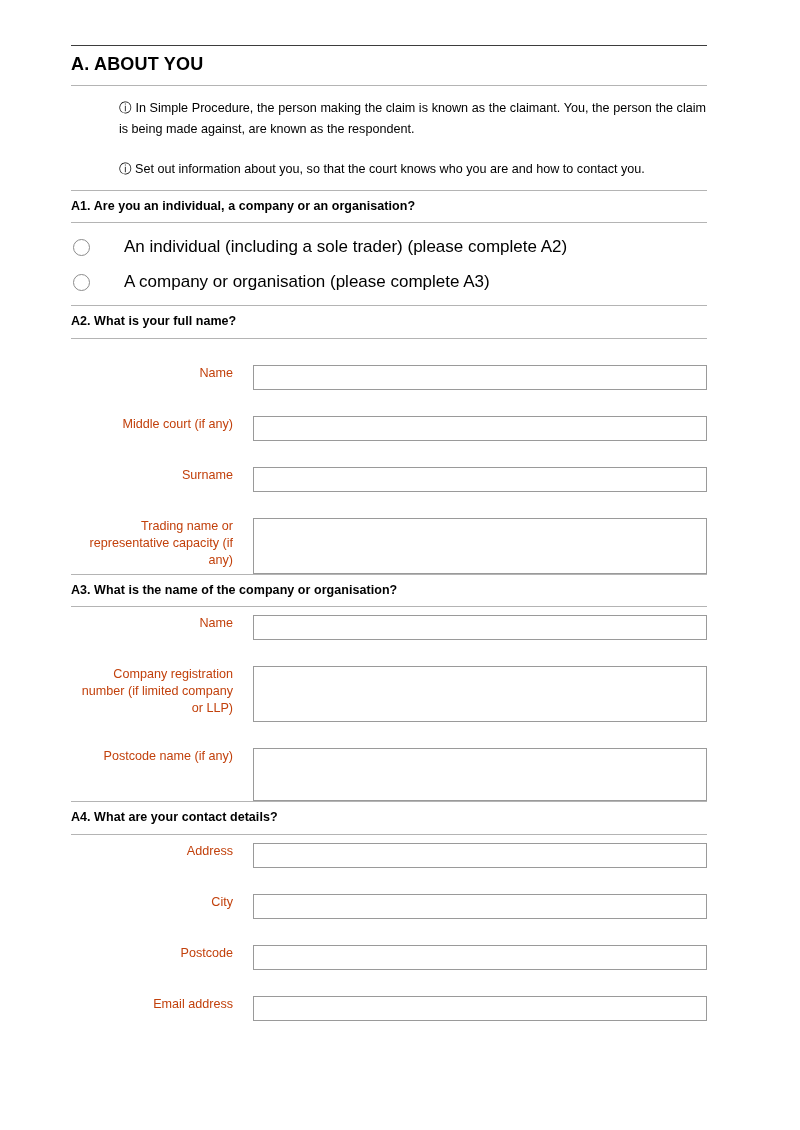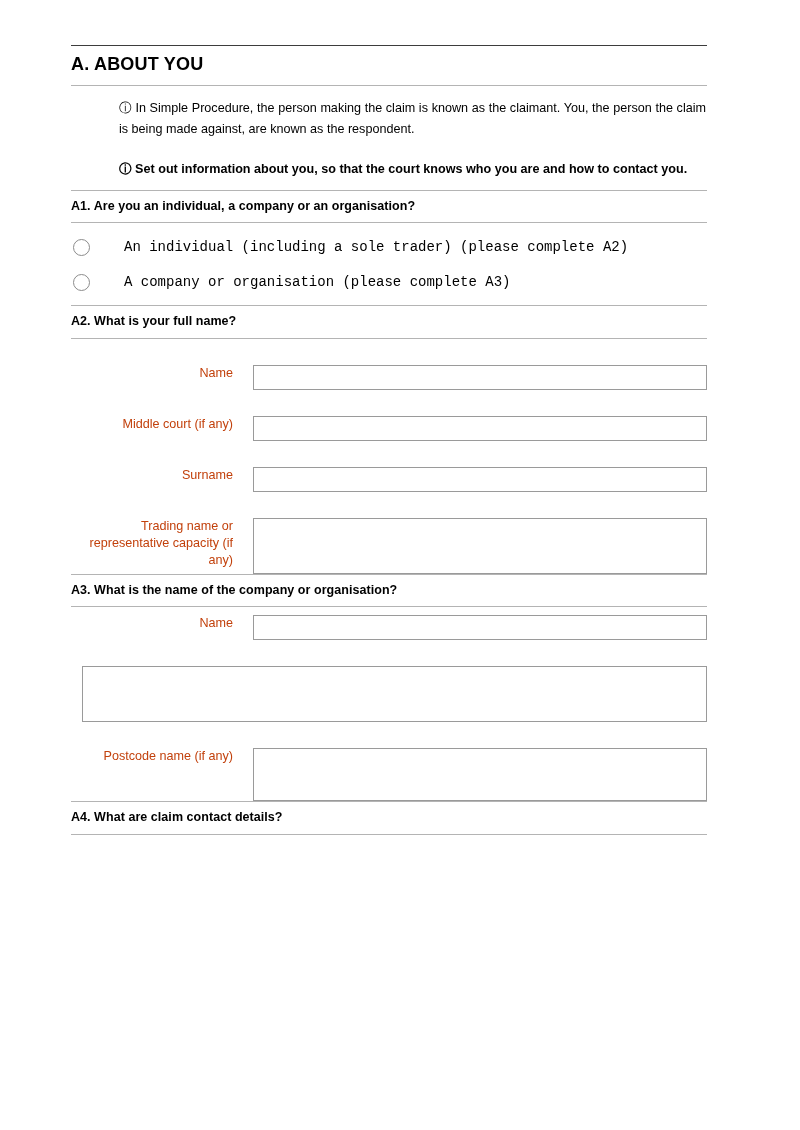--- a/index.html
+++ b/index.html
@@ -62,21 +62,20 @@
   }
   .info-para {
     font-size: 12.6px;
     line-height: 21px;
     text-align: justify;
     margin: 0 0 0 48px;
     padding-right: 1px;
   }
   .info-para + .info-para {
     margin-top: 19px;
-    font-weight: bold;
   }
   .info-icon {
     font-size: 12.6px;
     font-style: normal;
   }
 
   
   .options {
     padding: 9px 0 8px 0;
   }
@@ -93,24 +92,23 @@
     width: 17px;
     height: 17px;
     border: 1.5px solid #8c8c8c;
     border-radius: 50%;
     box-sizing: border-box;
     background: #ffffff;
     flex: 0 0 auto;
     margin-left: 2px;
   }
   .option-label {
-    font-size: 14px;
+    font-size: 17px;
     line-height: 1.3;
     margin-left: 34px;
-    font-family: Liberation Mono, monospace;
   }
 
   
   .fields {
     padding: 0;
   }
   .field-row {
     display: flex;
     align-items: flex-start;
   }
@@ -207,28 +205,51 @@
     <div class="rule-light"></div>
 
     <div class="fields">
       <div class="gap-xs"></div>
       <div class="field-row">
         <div class="field-label">Name</div>
         <div class="field-box h-single"></div>
       </div>
       <div class="gap-sm"></div>
       <div class="field-row">
+        <div class="field-label">Company registration number (if limited company or LLP)</div>
         <div class="field-box h-tall"></div>
       </div>
       <div class="gap-sm"></div>
       <div class="field-row">
         <div class="field-label">Postcode name (if any)</div>
         <div class="field-box h-tall2"></div>
       </div>
     </div>
 
     <div class="rule-light"></div>
-    <div class="q-heading">A4. What are claim contact details?</div>
-    <div class="rule-light"></div>
-
+    <div class="q-heading">A4. What are your contact details?</div>
+    <div class="rule-light"></div>
+
+    <div class="fields">
+      <div class="gap-xs"></div>
+      <div class="field-row">
+        <div class="field-label">Address</div>
+        <div class="field-box h-single"></div>
+      </div>
+      <div class="gap-sm"></div>
+      <div class="field-row">
+        <div class="field-label">City</div>
+        <div class="field-box h-single"></div>
+      </div>
+      <div class="gap-sm"></div>
+      <div class="field-row">
+        <div class="field-label">Postcode</div>
+        <div class="field-box h-single"></div>
+      </div>
+      <div class="gap-sm"></div>
+      <div class="field-row">
+        <div class="field-label">Email address</div>
+        <div class="field-box h-single"></div>
+      </div>
+    </div>
 
   </div>
 </div>
 
 </body></html>

